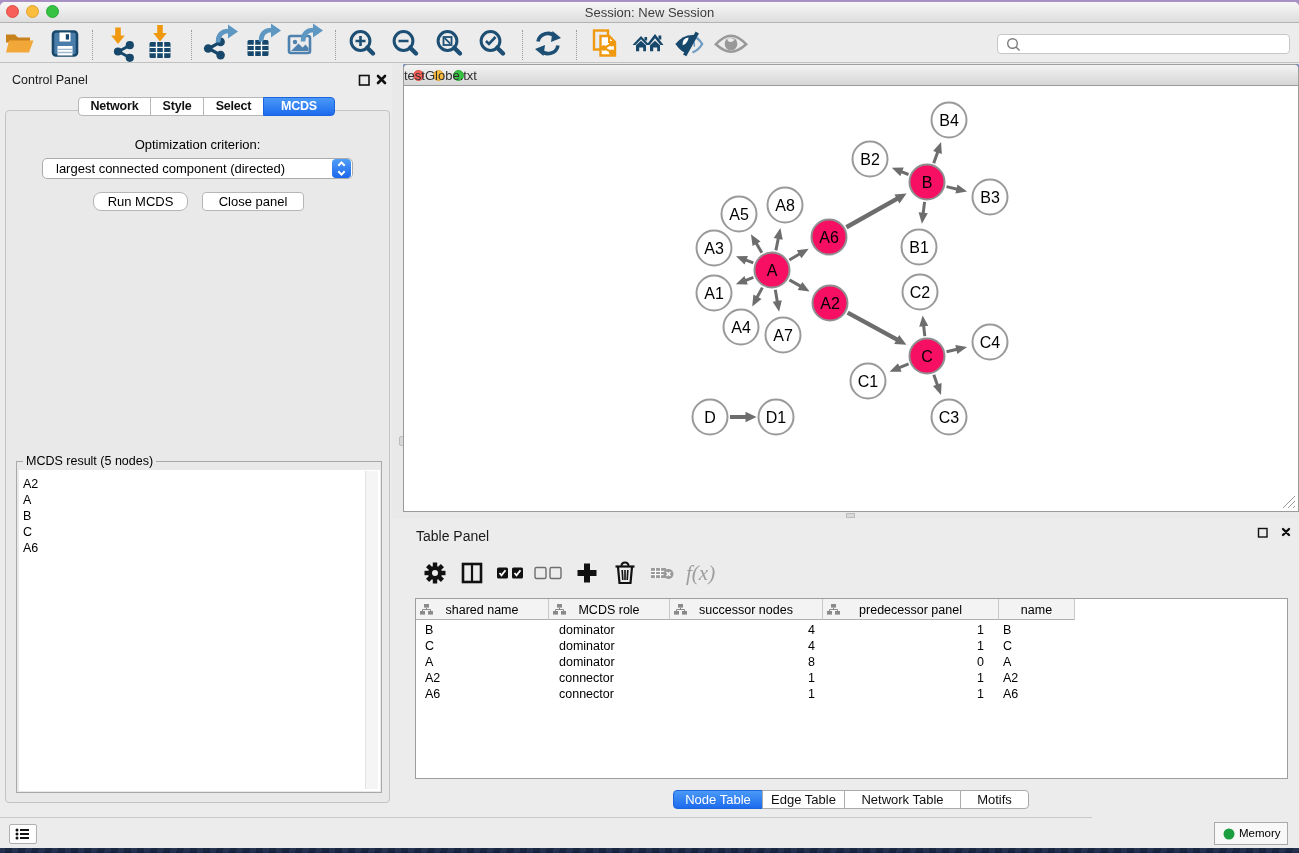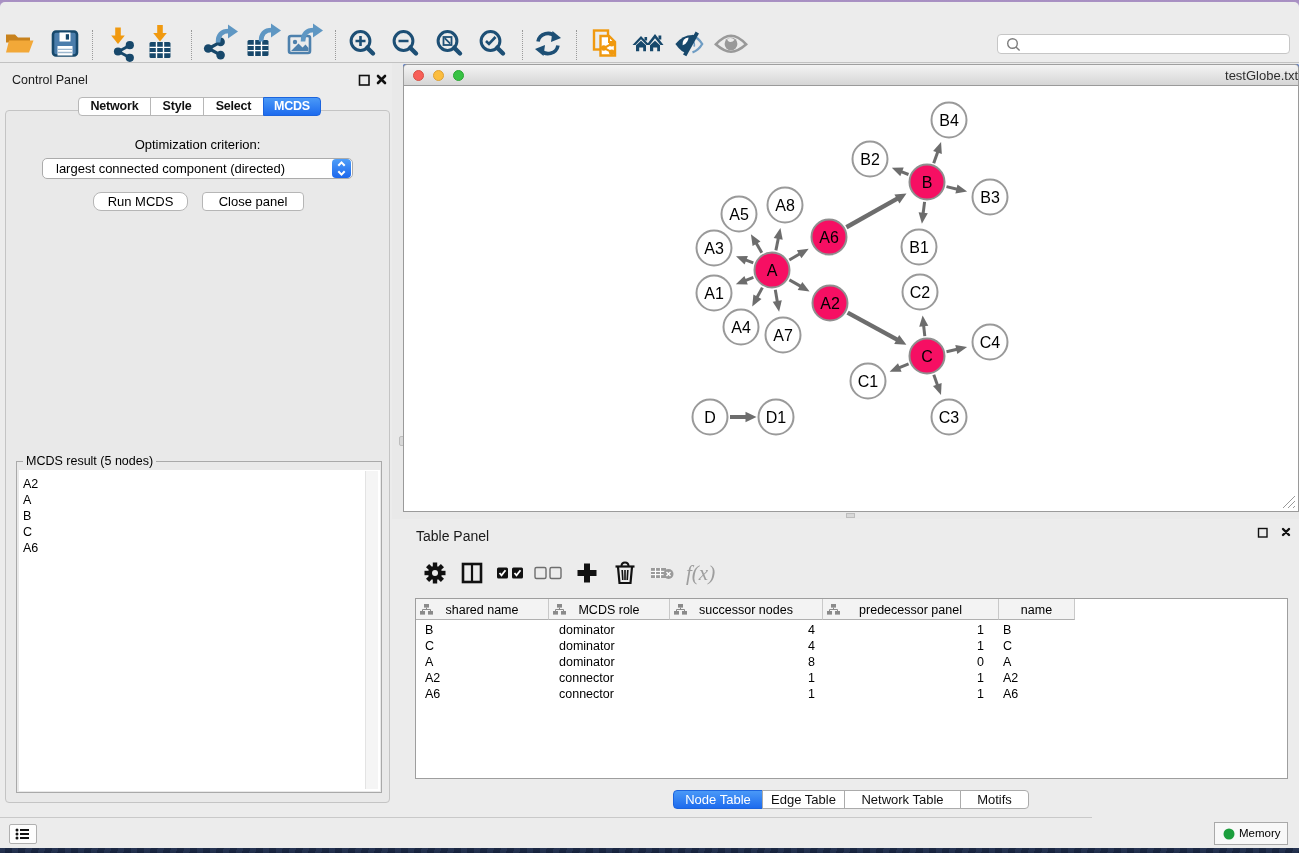--- a/index.html
+++ b/index.html
@@ -60,21 +60,21 @@
   background:#fff; }
 #mcdslist .item { position:absolute; left:4px; font-size:12.5px; color:#000; }
 #mcdstrack { position:absolute; right:2px; top:1px; width:13px; height:318px;
   background:#f5f5f5; border-left:1px solid #e3e3e3; }
 
 #netwin { position:absolute; left:11px; top:0.5px; width:896px; height:448px; }
 #netblue { position:absolute; left:0px; top:0px; width:896px; height:10px; background:#3566cf; border-radius:2px 2px 0 0; }
 #nettitle { position:absolute; left:0; top:0; width:896px; height:22px;
   background:linear-gradient(180deg,#f4f4f4 0%, #e8e8e8 40%, #d6d6d6 100%);
   border:1px solid #9f9f9f; border-bottom:1px solid #9a9a9a; border-radius:4px 4px 0 0; }
-#nettitle .title { position:absolute; left:0; right:0; top:3px; text-align:right;
+#nettitle .title { position:absolute; left:0; right:0; top:3px; text-align:left;
   font-size:13px; color:#2e2e2e; }
 #netcanvas { position:absolute; left:0; top:22px; width:896px; height:426px;
   background:#fff; border:1px solid #9a9a9a; border-top:none; }
 
 #tbltitle { font-size:14px; color:#1a1a1a; position:absolute; left:24px; top:9px; }
 #tablebox { position:absolute; left:23px; top:79px; width:873px; height:181px;
   background:#fff; border:1px solid #9e9e9e; }
 .th { position:absolute; top:0; height:21px; background:#f3f3f3;
   border-right:1px solid #c9c9c9; border-bottom:1px solid #b0b0b0; }
 .th .lbl { position:absolute; top:3.5px; left:0; right:0; text-align:center;
@@ -87,20 +87,26 @@
   background:#fdfdfd; border:1px solid #b0b0b0; border-radius:2px; }
 #membtn { position:absolute; left:1214px; top:4px; width:74px; height:23px;
   background:#f8f8f8; border:1px solid #a9a9a9; font-size:11.5px; color:#000; }
 </style>
 </head>
 <body>
 <div id="desktop-top"></div>
 <div id="desktop-bot"></div>
 <div id="app">
 
+  <div id="titlebar">
+    <div class="light" style="left:6px; top:3px; background:#f75f58; border:0.5px solid #d94f43;"></div>
+    <div class="light" style="left:26px; top:3px; background:#fbbd3e; border:0.5px solid #dfa133;"></div>
+    <div class="light" style="left:46px; top:3px; background:#38c244; border:0.5px solid #2aa834;"></div>
+    <div class="title">Session: New Session</div>
+  </div>
 
   <div id="toolbar">
     <div class="tsep" style="left:92px"></div>
     <div class="tsep" style="left:191px"></div>
     <div class="tsep" style="left:335px"></div>
     <div class="tsep" style="left:522px"></div>
     <div class="tsep" style="left:576px"></div>
     <svg id="tbicons" width="1299" height="40" style="position:absolute;left:0;top:0">
         <g transform="translate(20,20.5)">
           <path d="M-14 -9 L-5 -9 L-2 -6 L10 -6 L10 -1 L-14 -1 Z" fill="#c8821d"></path>
@@ -253,21 +259,21 @@
   <div id="controlpanel">
     <div class="paneltitle" style="position:absolute;left:12px;top:10px;">Control Panel</div>
     <svg width="30" height="14" style="position:absolute;left:358px;top:11px">
       <rect x="1.5" y="1.5" width="9.5" height="9.5" fill="none" stroke="#111" stroke-width="1.6"></rect>
       <path d="M20 2 L27 9 M27 2 L20 9" stroke="#111" stroke-width="2.6" stroke-linecap="round"></path>
     </svg>
     <div id="tabpane"></div>
     <div class="seg" style="left:78px; top:34px; width:73px; border-radius:4px 0 0 4px;">Network</div>
     <div class="seg" style="left:150px; top:34px; width:54px;">Style</div>
     <div class="seg" style="left:203px; top:34px; width:61px;">Select</div>
-    <div class="seg segblue" style="left:263px; top:34px; width:58px; border-radius:0 4px 4px 0;">MCDS</div>
+    <div class="seg segblue" style="left:263px; top:34px; width:72px; border-radius:0 4px 4px 0;">MCDS</div>
     <div id="dropdown">largest connected component (directed)
       <div id="stepper">
         <svg width="19" height="19">
           <path d="M6.3 6.8 L9.5 3.4 L12.7 6.8" fill="none" stroke="#fff" stroke-width="2"></path>
           <path d="M6.3 12.2 L9.5 15.6 L12.7 12.2" fill="none" stroke="#fff" stroke-width="2"></path>
         </svg>
       </div>
     </div>
     <div style="position:absolute;left:5px;top:74px;width:385px;text-align:center;font-size:13px;color:#000;">Optimization criterion:</div>
     <div class="btn" style="left:93px; top:129px; width:95px;border-radius:8px;">Run MCDS</div>

